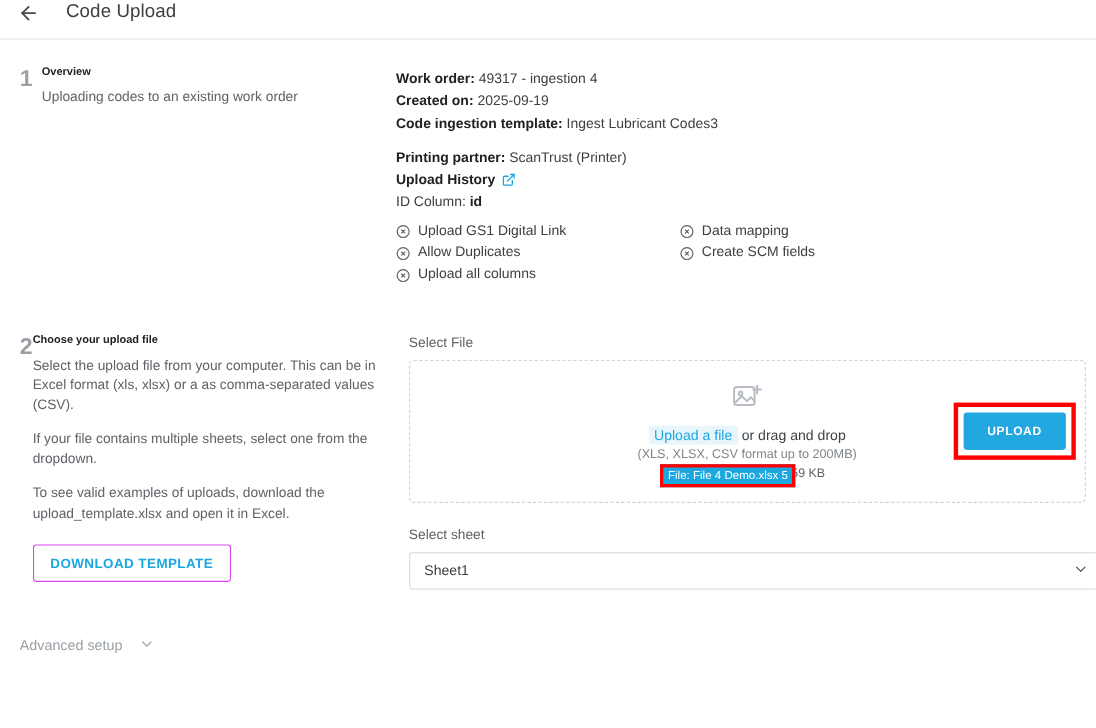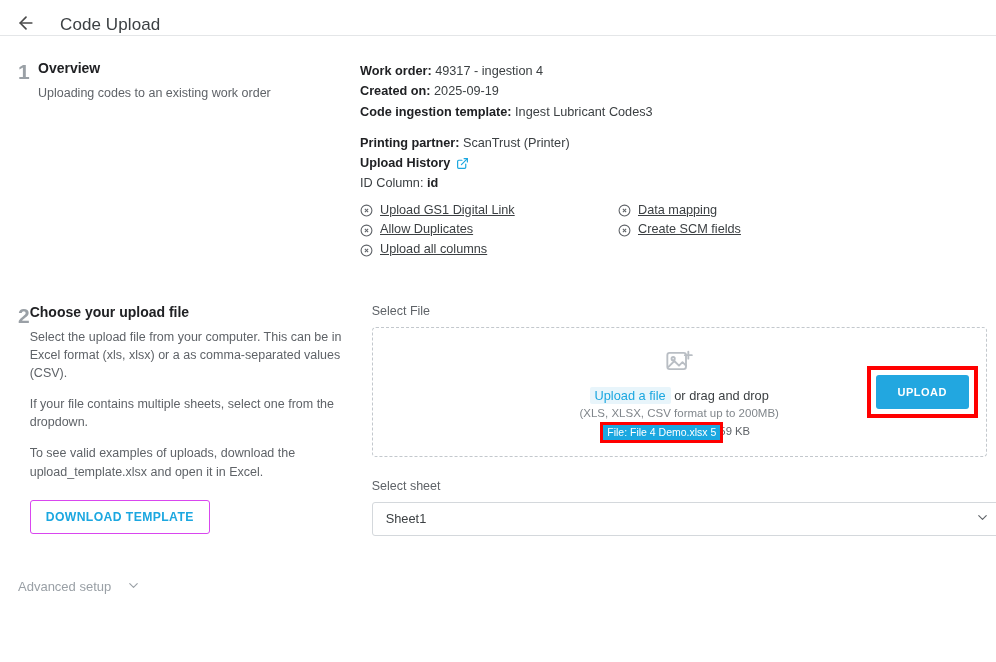--- a/index.html
+++ b/index.html
@@ -11,21 +11,21 @@
     background: #ffffff;
     font-family: "Liberation Sans", sans-serif;
     color: #333333;
     overflow: hidden;
   }
 
   
   .header {
     height: 36px;
     display: flex;
-    align-items: flex-end;
+    align-items: flex-start;
     border-bottom: 1px solid #e4e6e8;
     padding-left: 14px;
   }
   .back-arrow {
     width: 24px;
     height: 24px;
     display: flex;
     align-items: center;
     justify-content: center;
     cursor: pointer;
@@ -56,21 +56,21 @@
     width: 20px;
     line-height: 1;
     padding-top: 1px;
   }
 
   .left-col {
     width: 322px;
     flex: 0 0 322px;
   }
   .section-title {
-    font-size: 14px;
+    font-size: 10px;
     font-weight: bold;
     color: #202124;
     margin-bottom: 8px;
   }
   .left-text {
     font-size: 12.5px;
     color: #5f6368;
     line-height: 1.45;
     margin: 0 0 13px 0;
   }
@@ -99,21 +99,20 @@
     margin-top: 7px;
     font-size: 12.7px;
   }
   .flags-col { width: 258px; }
   .flag {
     display: flex;
     align-items: center;
     gap: 7px;
     line-height: 1.55;
     color: #3c4043;
-    text-decoration: underline;
   }
   .x-circle {
     width: 13px;
     height: 13px;
     flex: 0 0 13px;
     display: inline-flex;
     align-items: center;
     justify-content: center;
     color: #5f6368;
   }

